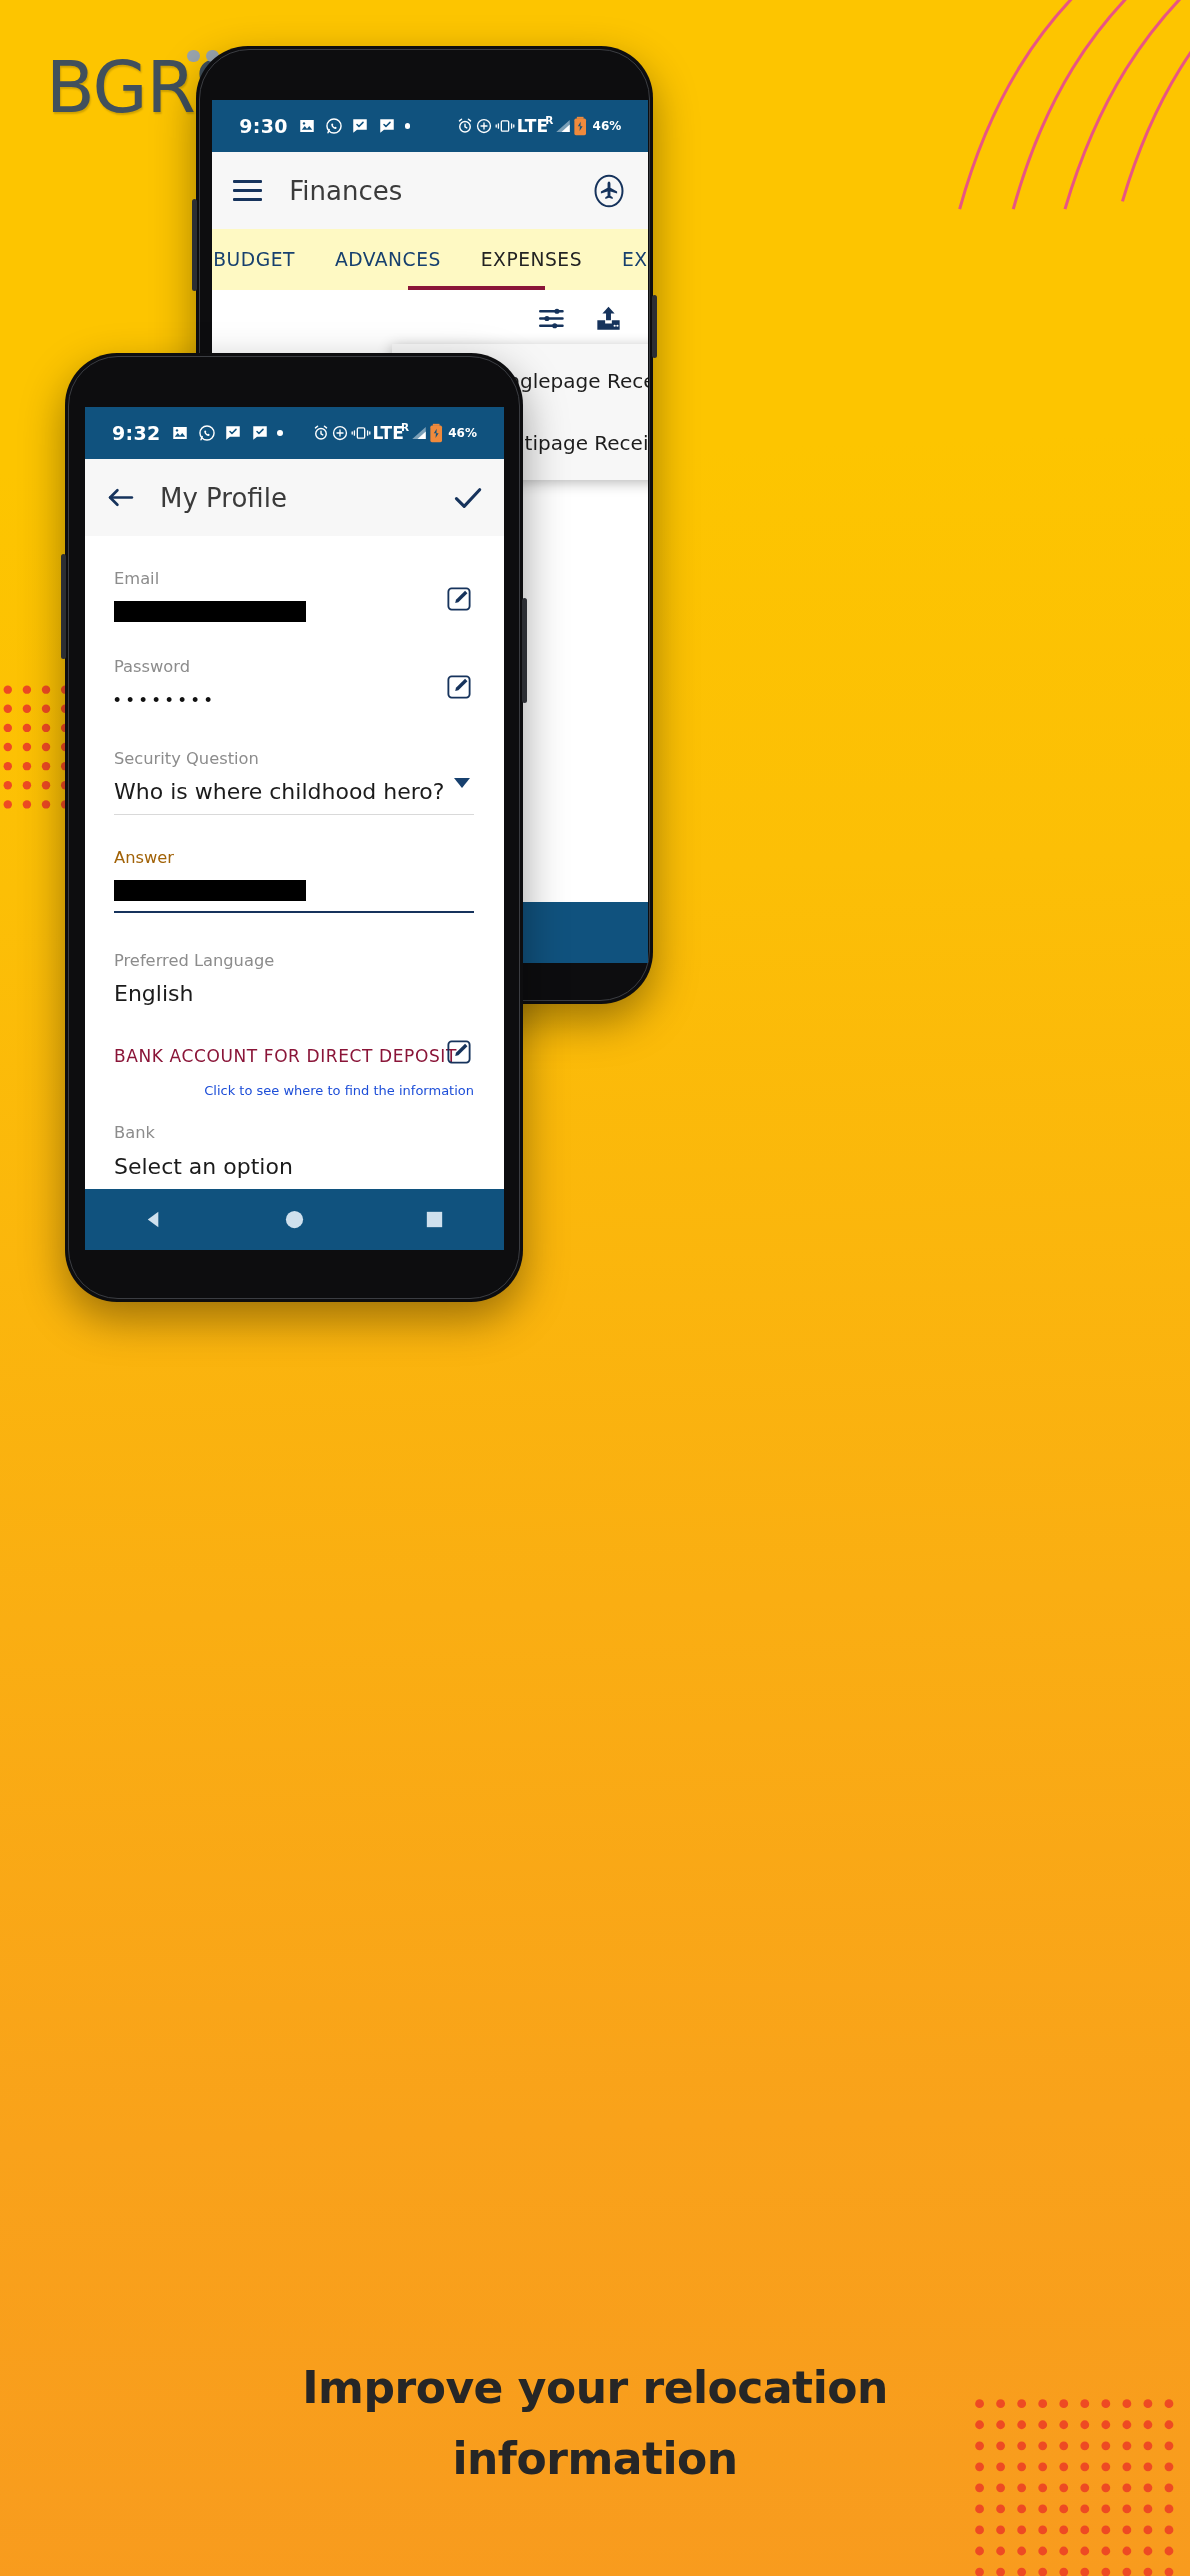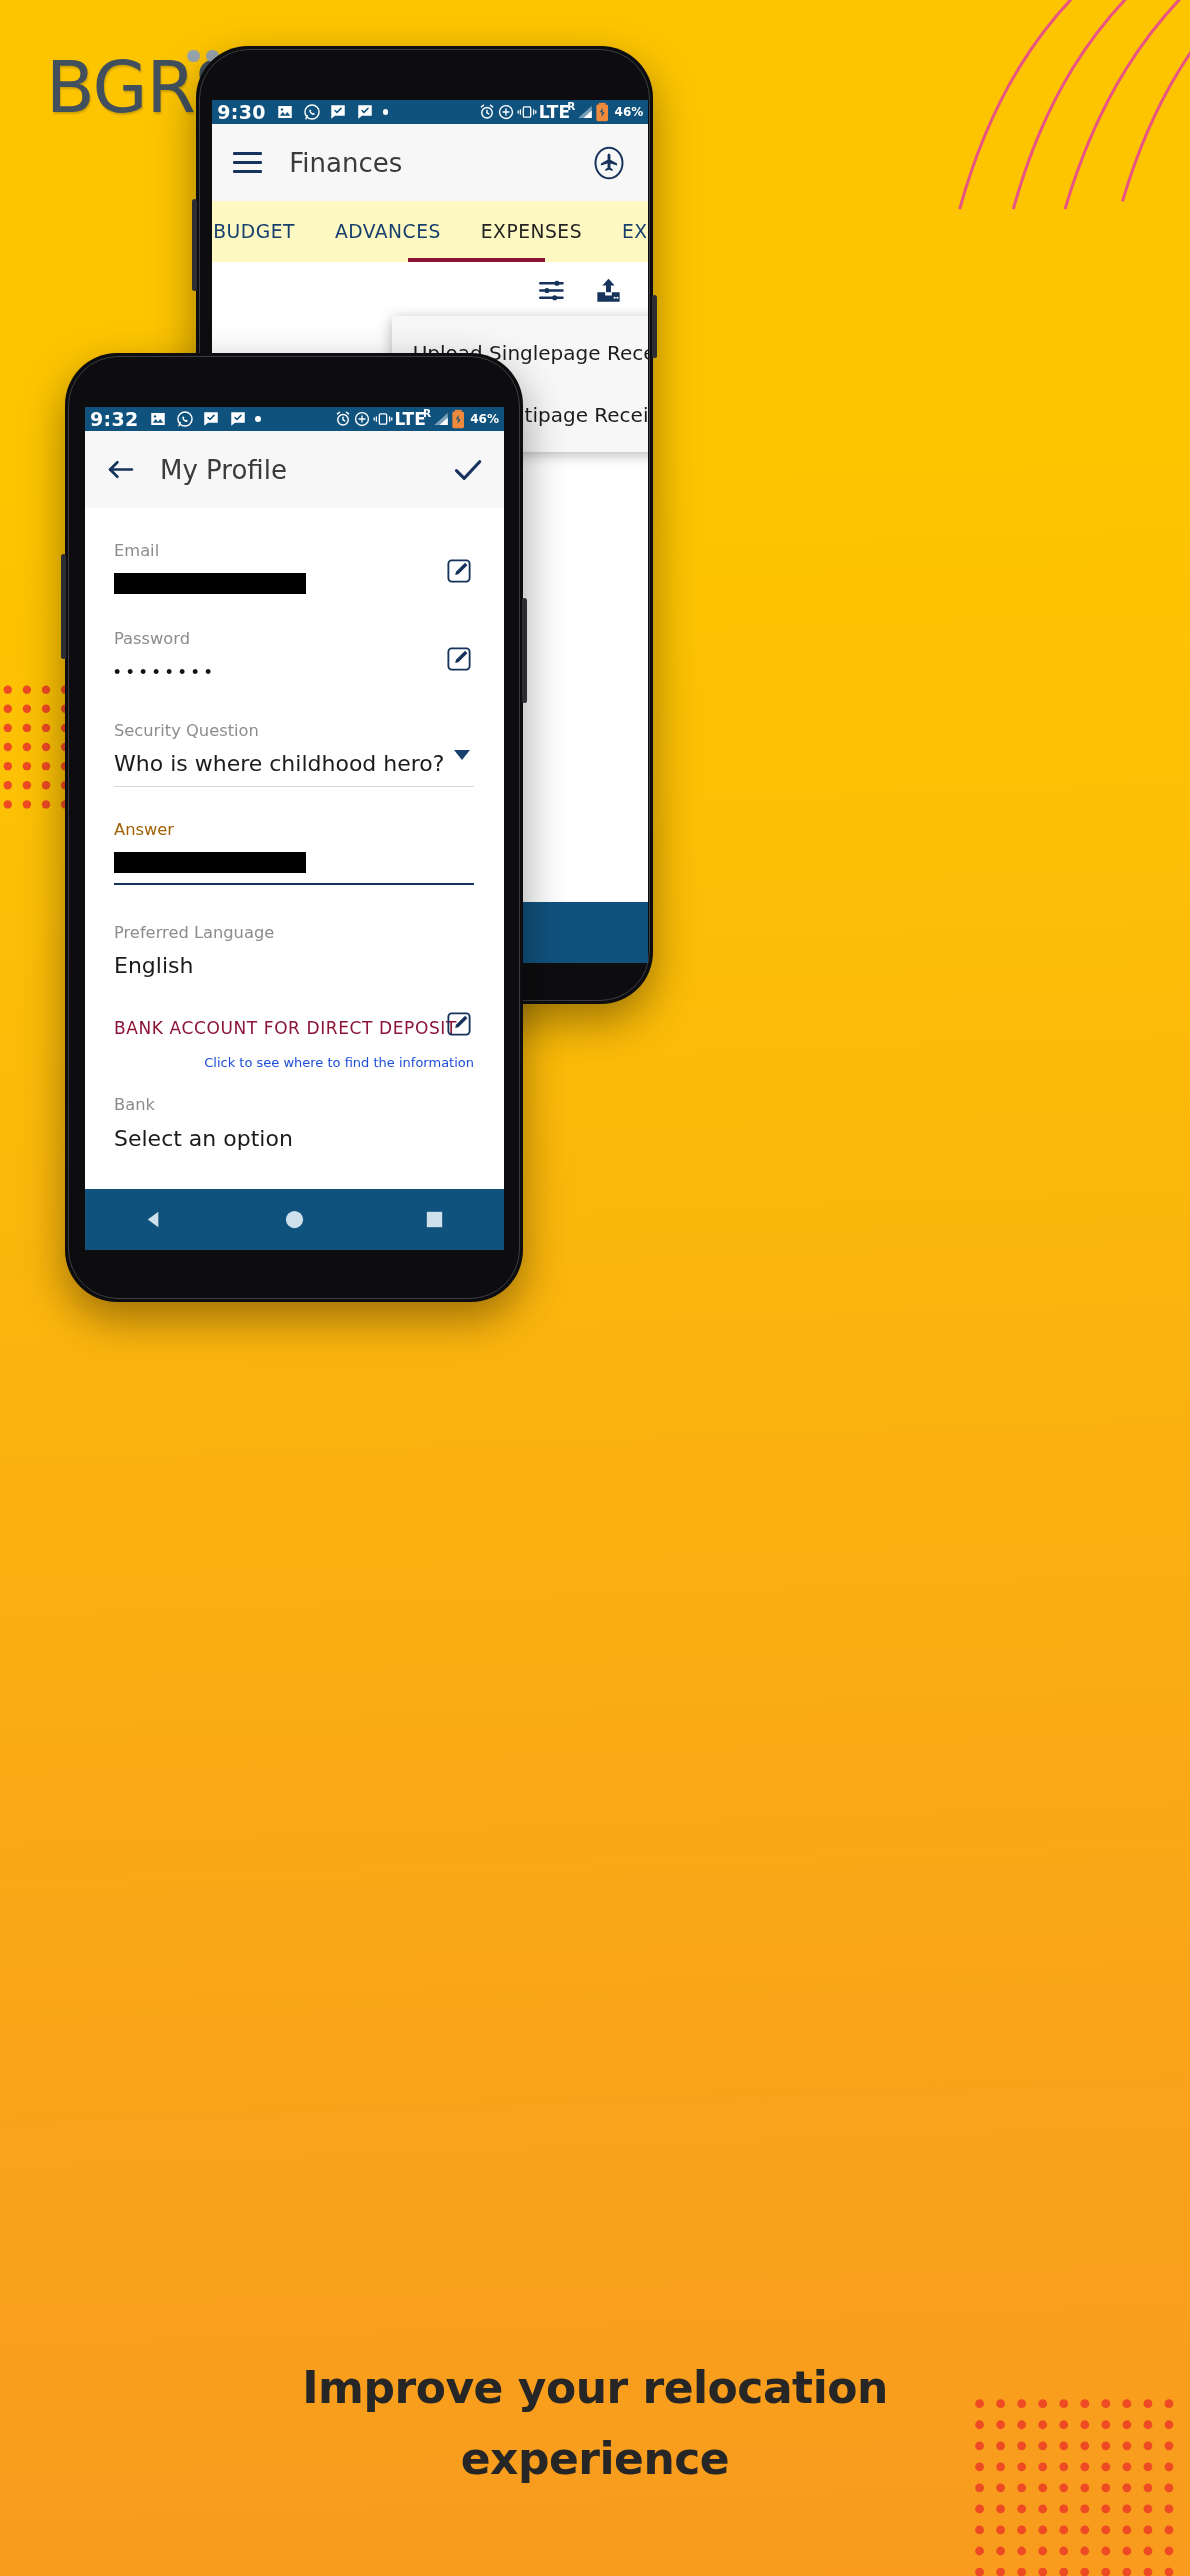--- a/index.html
+++ b/index.html
@@ -36,22 +36,22 @@
 
   
   #phone1{left:196px;top:46px;width:457px;height:958px;}
   #screen1{left:16.3px;top:54px;width:436px;height:863px;}
 
   
   #phone2{left:65px;top:353px;width:458px;height:949px;}
   #screen2{left:20px;top:54px;width:419px;height:843px;}
 
   
-  .statusbar{height:24px;background:#10527E;display:flex;align-items:center;
-             padding:0 5px;color:#fff;}
+  .statusbar{height:52px;background:#10527E;display:flex;align-items:center;
+             padding:0 27px;color:#fff;}
   .sb-time{font-size:19px;font-weight:700;letter-spacing:0.3px;margin-right:10.5px;
            font-family:"DejaVu Sans", sans-serif;}
   .sb-icons-l{display:flex;align-items:center;gap:8.6px;}
   .sb-spacer{flex:1;}
   .sb-icons-r{display:flex;align-items:center;gap:1px;}
   .sb-batt{font-size:12px;font-weight:700;margin-left:3.8px;
            font-family:"DejaVu Sans", sans-serif;}
   .sb-dot{width:5.8px;height:5.8px;border-radius:50%;background:#fff;display:inline-block;}
 
   
@@ -527,15 +527,15 @@
         </svg>
       <svg width="23" height="23" viewBox="0 0 24 24">
           <rect x="4" y="4" width="16" height="16" fill="#cfe0ed"></rect>
         </svg>
     </div>
   </div>
 </div>
 
 <div class="tagline">
   <div>Improve your relocation</div>
-  <div style="margin-top:11.5px;">experience</div>
+  <div style="margin-top:11.5px;">information</div>
 </div>
 
 
 </body></html>

